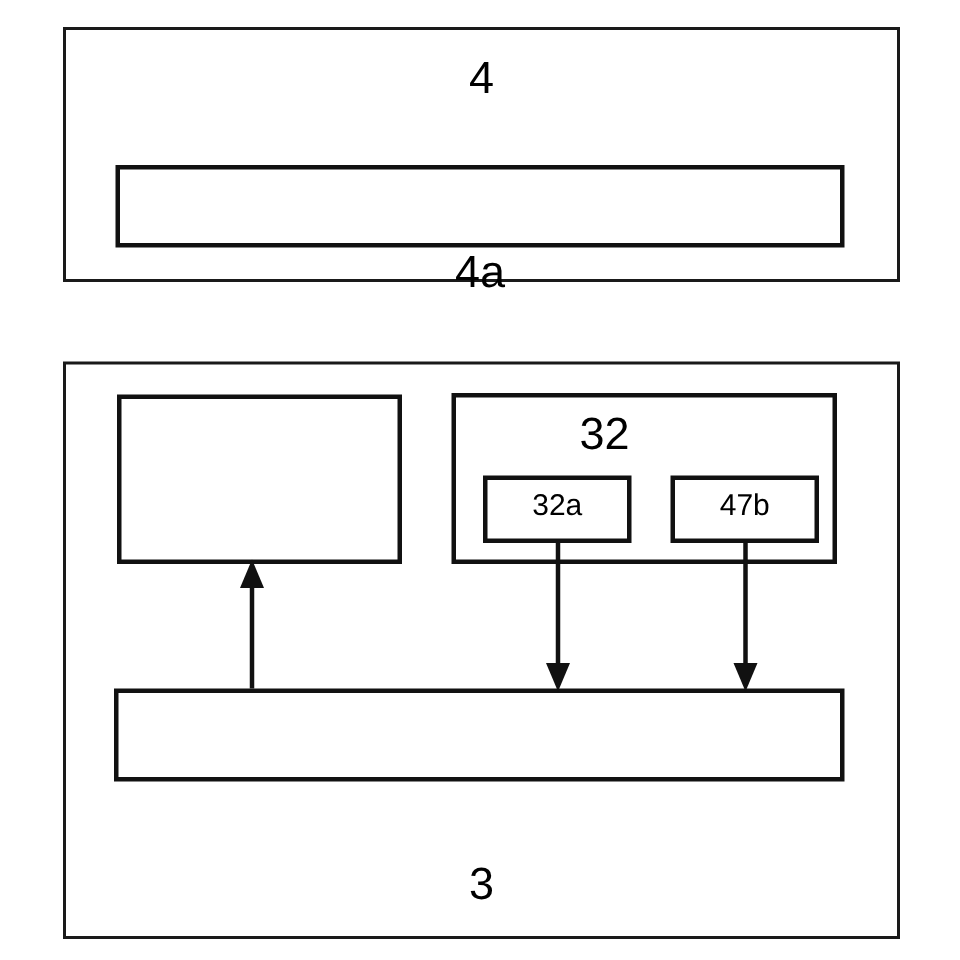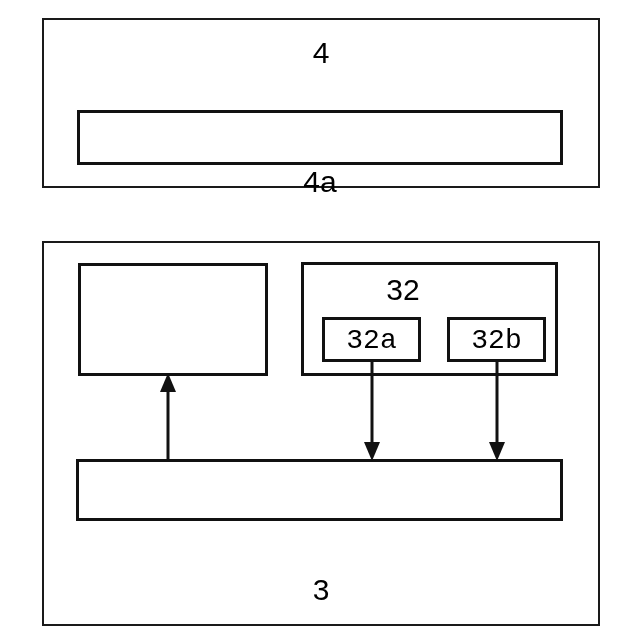--- a/index.html
+++ b/index.html
@@ -34,22 +34,21 @@
     position: absolute;
     text-align: center;
     line-height: 1;
     white-space: nowrap;
     color: #000000;
   }
   .label-lg {
     font-size: 30px;
   }
   .label-md {
-    font-size: 28px;
-    font-family: Liberation Mono, monospace;
+    font-size: 20px;
   }
   svg.connectors {
     position: absolute;
     left: 0;
     top: 0;
     width: 640px;
     height: 640px;
     overflow: visible;
     pointer-events: none;
   }
@@ -75,21 +74,21 @@
   <div class="box frame-inner" style="left:301px; top:262px; width:257px; height:114px;"></div>
 
   <div class="label label-lg" style="left:301px; top:275px; width:204px;">32</div>
 
   <div class="box frame-inner" style="left:322px; top:317px; width:99px; height:45px;"></div>
 
   <div class="label label-md" style="left:322px; top:327px; width:99px;">32a</div>
 
   <div class="box frame-inner" style="left:447px; top:317px; width:99px; height:45px;"></div>
 
-  <div class="label label-md" style="left:447px; top:327px; width:99px;">32b</div>
+  <div class="label label-md" style="left:447px; top:327px; width:99px;">47b</div>
 
   <div class="box frame-inner" style="left:76px; top:459px; width:487px; height:62px;"></div>
 
 
   <div class="label label-lg" style="left:42px; top:575px; width:558px;">3</div>
 
   <svg class="connectors" viewBox="0 0 640 640" xmlns="http://www.w3.org/2000/svg">
 
     <g>
       <line x1="168" y1="459" x2="168" y2="382" stroke="#111111" stroke-width="3"></line>

